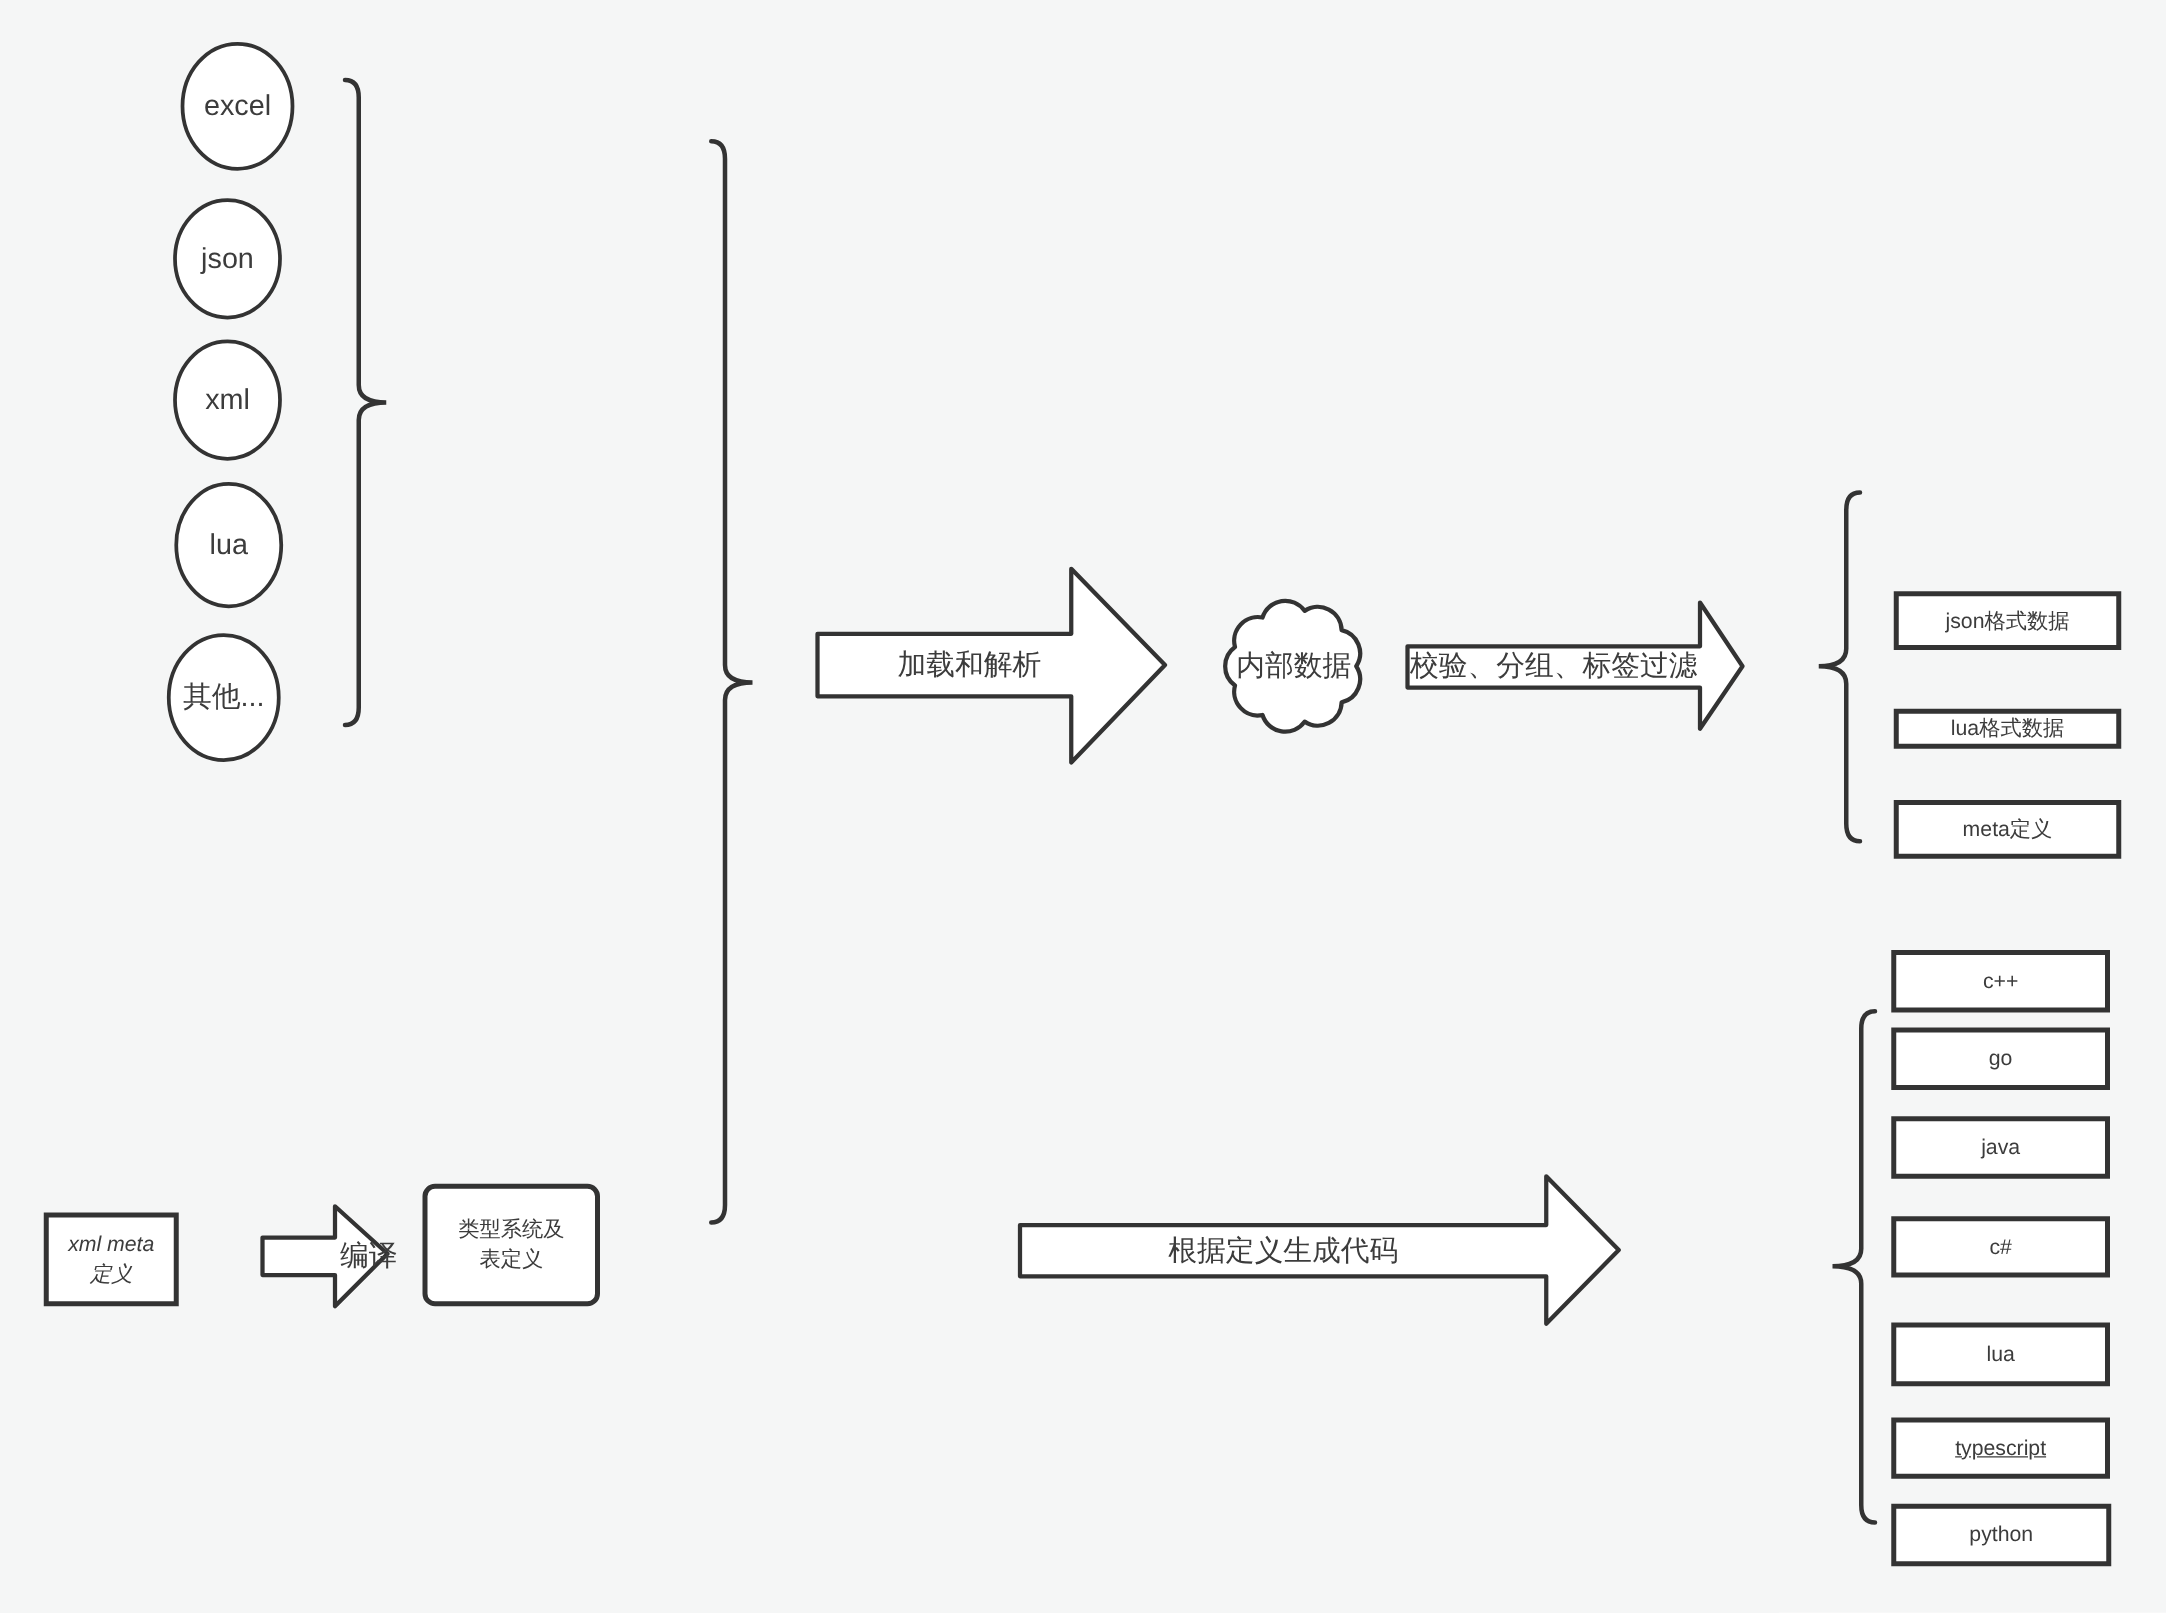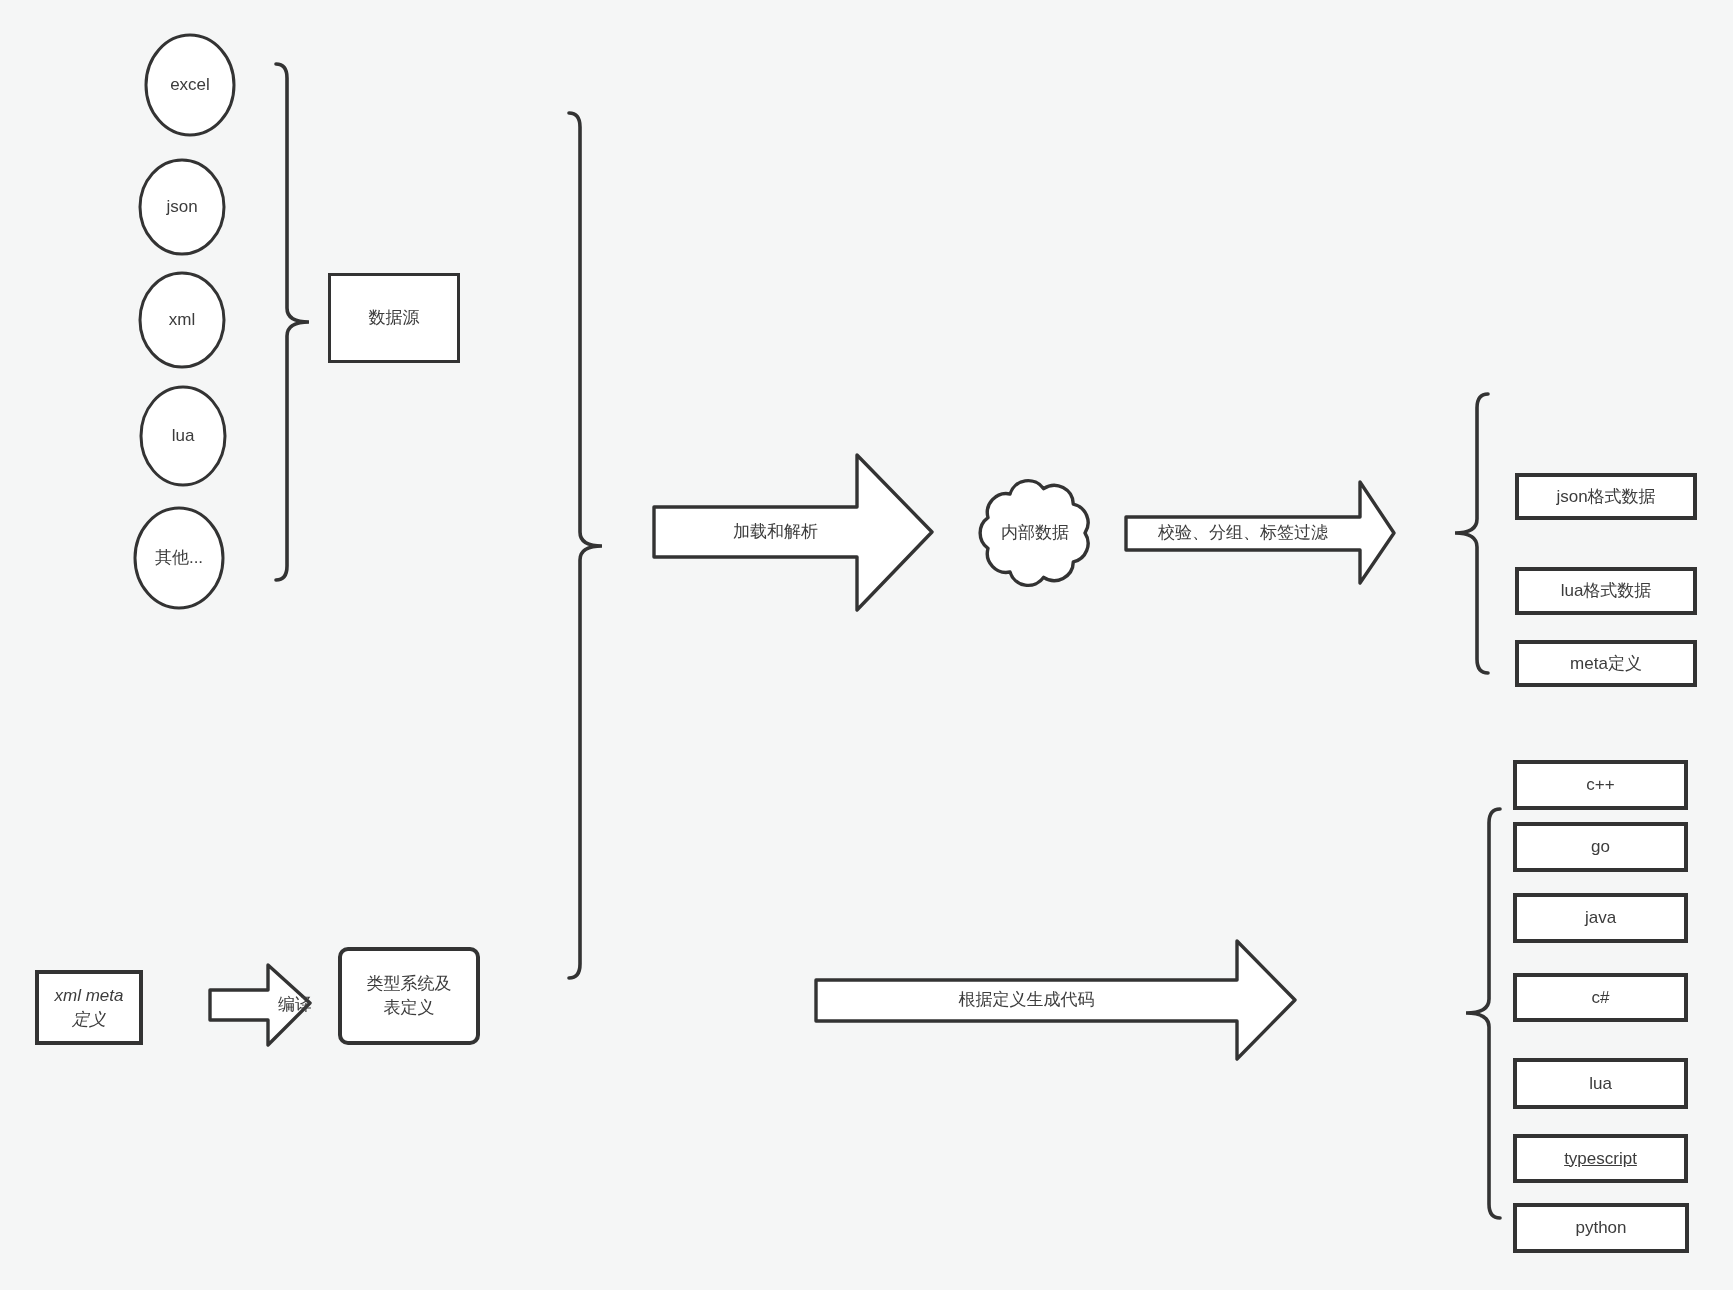--- a/index.html
+++ b/index.html
@@ -15,21 +15,21 @@
   .layer { position: absolute; left: 0; top: 0; }
   .shape  { fill: #ffffff; stroke: #333333; stroke-width: 3.4; stroke-linejoin: round; }
   .oval   { fill: #ffffff; stroke: #333333; stroke-width: 3; }
   .brace  { fill: none; stroke: #333333; stroke-width: 3.6; stroke-linecap: round; }
   .lbl {
     position: absolute;
     display: flex;
     align-items: center;
     justify-content: center;
     text-align: center;
-    font-size: 17px;
+    font-size: 23px;
     line-height: 1.35;
     white-space: nowrap;
   }
   .box {
     position: absolute;
     box-sizing: border-box;
     display: flex;
     align-items: center;
     justify-content: center;
     text-align: center;
@@ -84,33 +84,32 @@
                A 19 19 0 0 1 105 50 Z"></path>
     </g>
   </svg>
 
   <div class="lbl" style="left:130px; top:70px;  width:120px; height:30px;">excel</div>
   <div class="lbl" style="left:122px; top:192px; width:120px; height:30px;">json</div>
   <div class="lbl" style="left:122px; top:305px; width:120px; height:30px;">xml</div>
   <div class="lbl" style="left:123px; top:421px; width:120px; height:30px;">lua</div>
   <div class="lbl" style="left:119px; top:543px; width:120px; height:30px;">其他...</div>
 
-  <div class="box box--thin" style="left:328px; top:273px; width:132px; height:90px;">数据源</div>
 
   <div class="lbl" style="left:654px; top:507px; width:203px; height:50px;margin-left:20px;">加载和解析</div>
   <div class="lbl" style="left:977px; top:513px; width:116px; height:40px;">内部数据</div>
   <div class="lbl" style="left:1126px; top:516px; width:234px; height:34px;">校验、分组、标签过滤</div>
   <div class="lbl" style="left:210px; top:988px; width:74px; height:34px;padding-left:48px;">编译</div>
   <div class="lbl" style="left:816px; top:980px; width:421px; height:41px;">根据定义生成代码</div>
 
   <div class="box wrap" style="left:35px; top:970px; width:108px; height:75px; padding:0 15px;font-style:italic;">xml meta定义</div>
   <div class="box box--rounded wrap" style="left:338px; top:947px; width:142px; height:98px; padding:0 20px;">类型系统及表定义</div>
 
   <div class="box" style="left:1515px; top:473px; width:182px; height:47px;">json格式数据</div>
-  <div class="box" style="left:1515px; top:567px; width:182px; height:48px;">lua格式数据</div>
+  <div class="box" style="left:1515px; top:567px; width:182px; height:32px;">lua格式数据</div>
   <div class="box" style="left:1515px; top:640px; width:182px; height:47px;">meta定义</div>
 
   <div class="box" style="left:1513px; top:760px;  width:175px; height:50px;">c++</div>
   <div class="box" style="left:1513px; top:822px;  width:175px; height:50px;">go</div>
   <div class="box" style="left:1513px; top:893px;  width:175px; height:50px;">java</div>
   <div class="box" style="left:1513px; top:973px;  width:175px; height:49px;">c#</div>
   <div class="box" style="left:1513px; top:1058px; width:175px; height:51px;">lua</div>
   <div class="box" style="left:1513px; top:1134px; width:175px; height:49px;text-decoration:underline;">typescript</div>
   <div class="box" style="left:1513px; top:1203px; width:176px; height:50px;">python</div>
 

